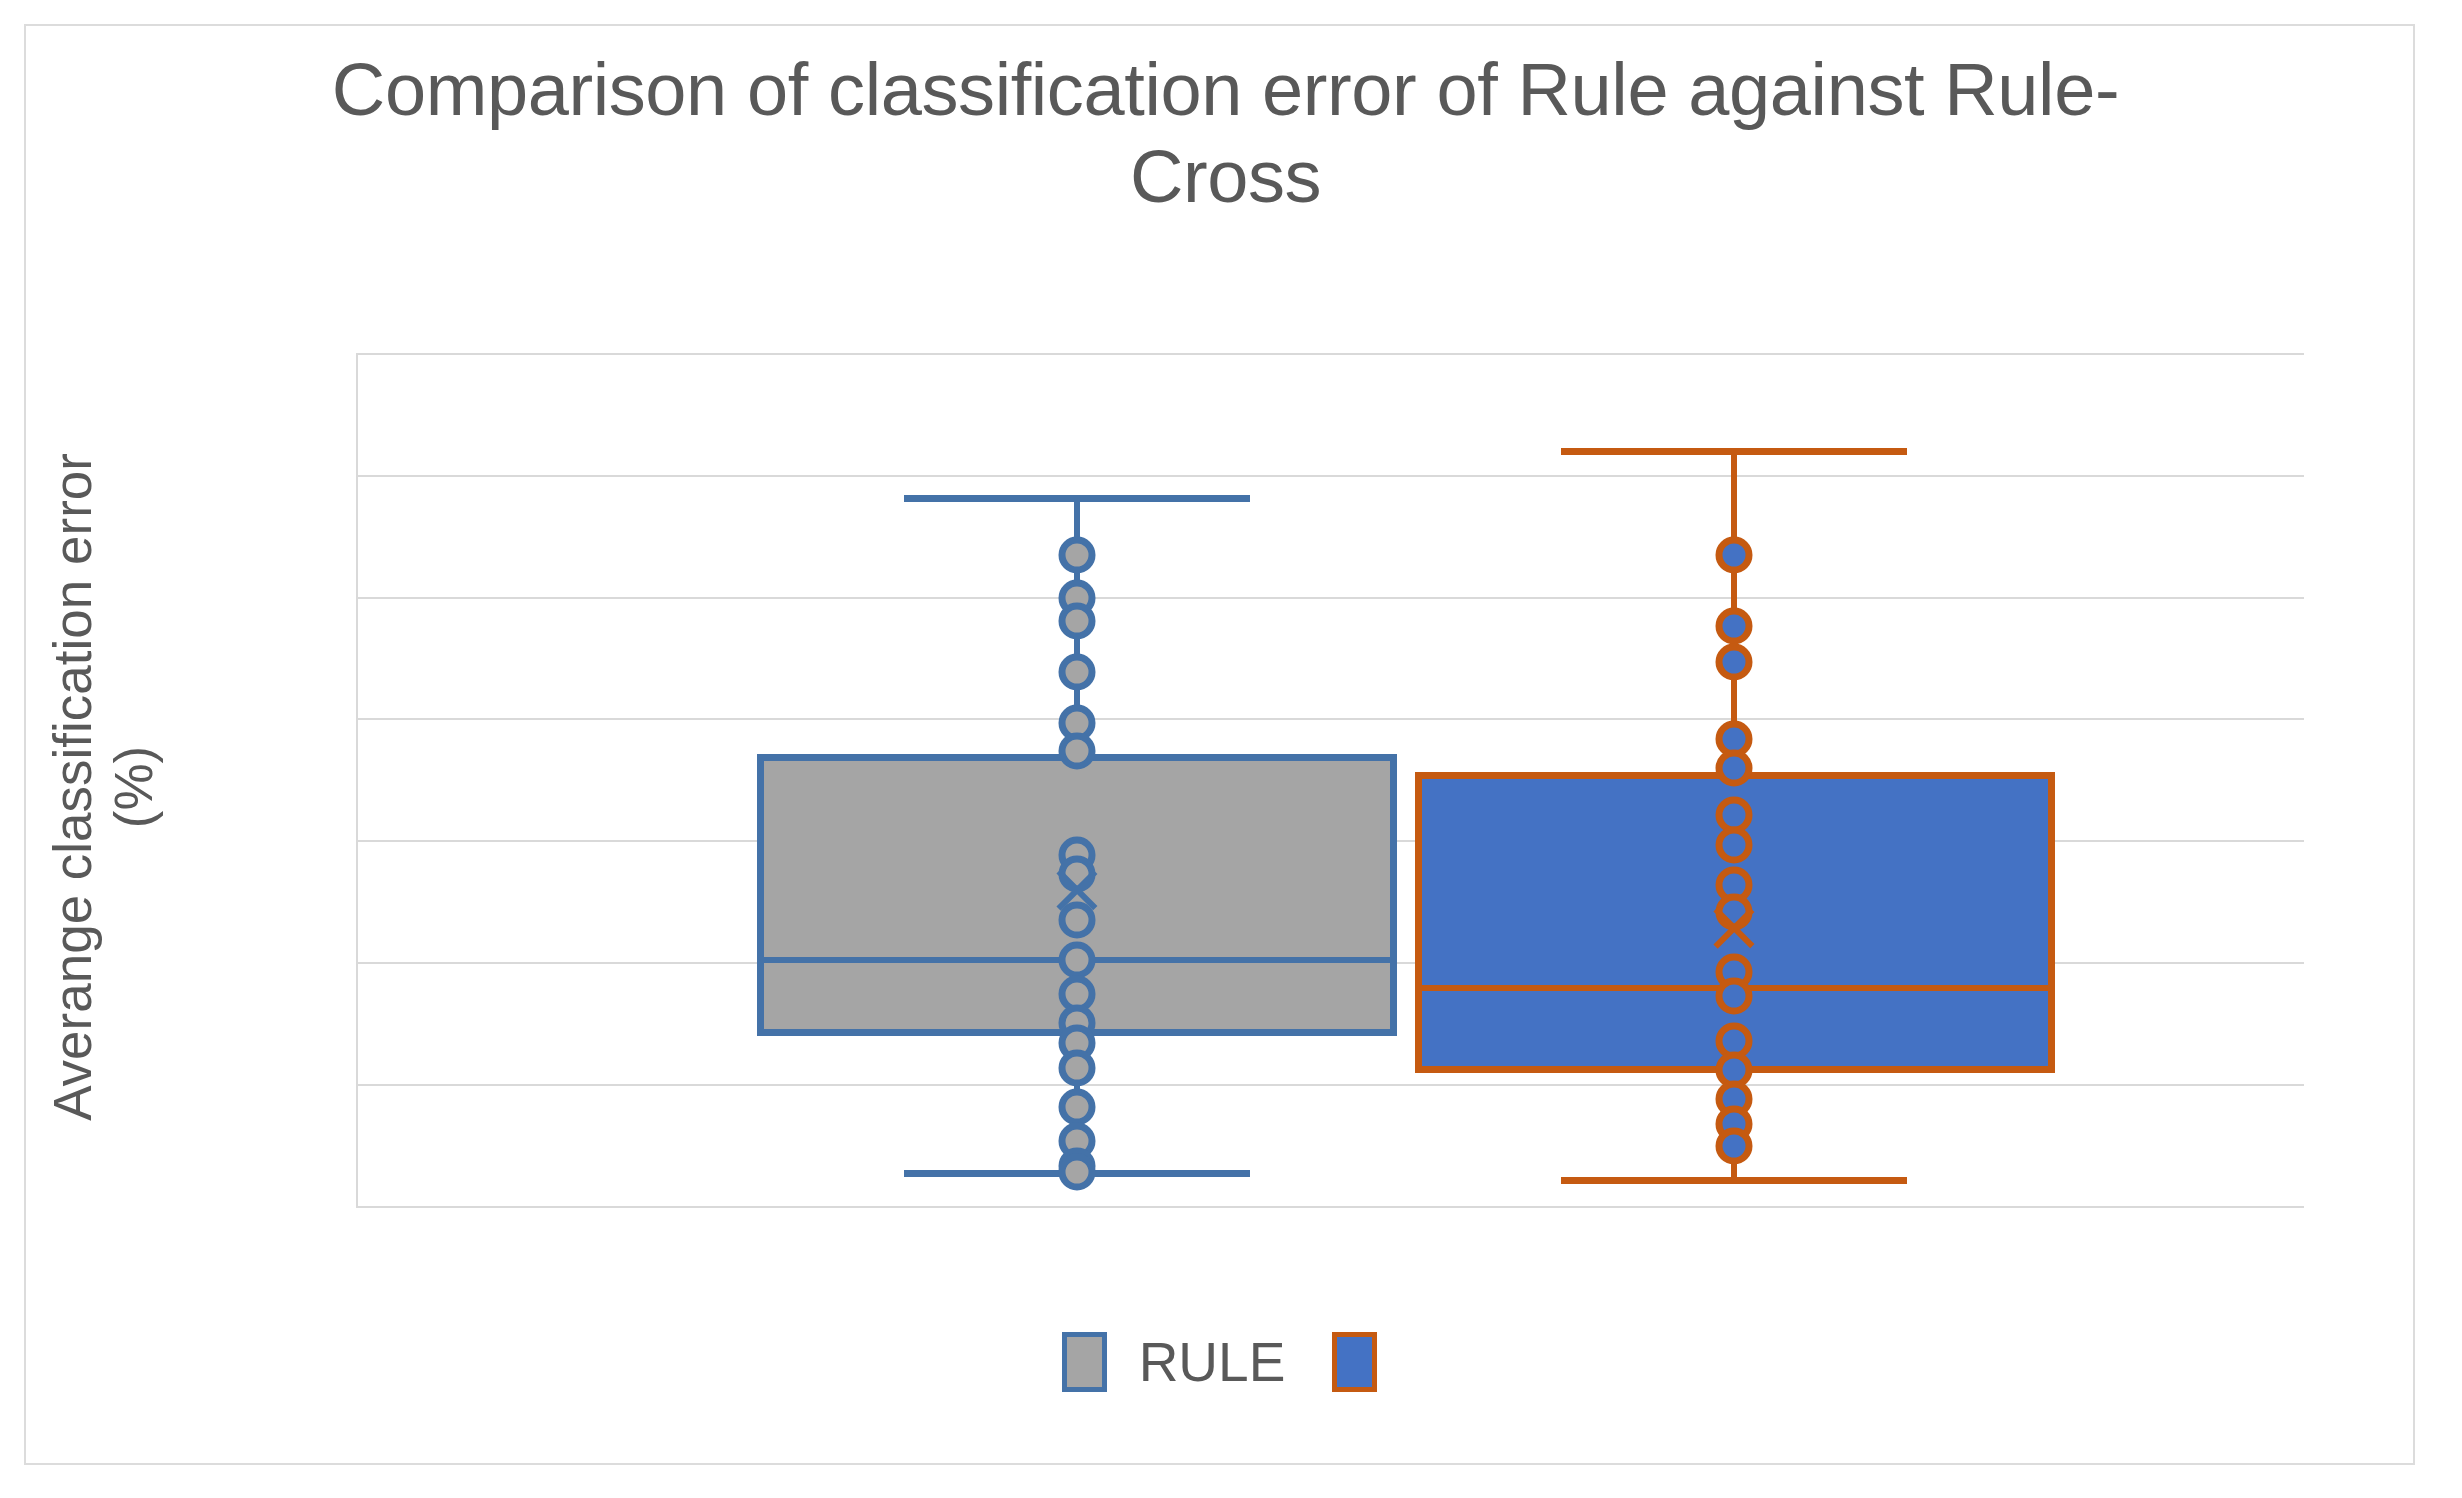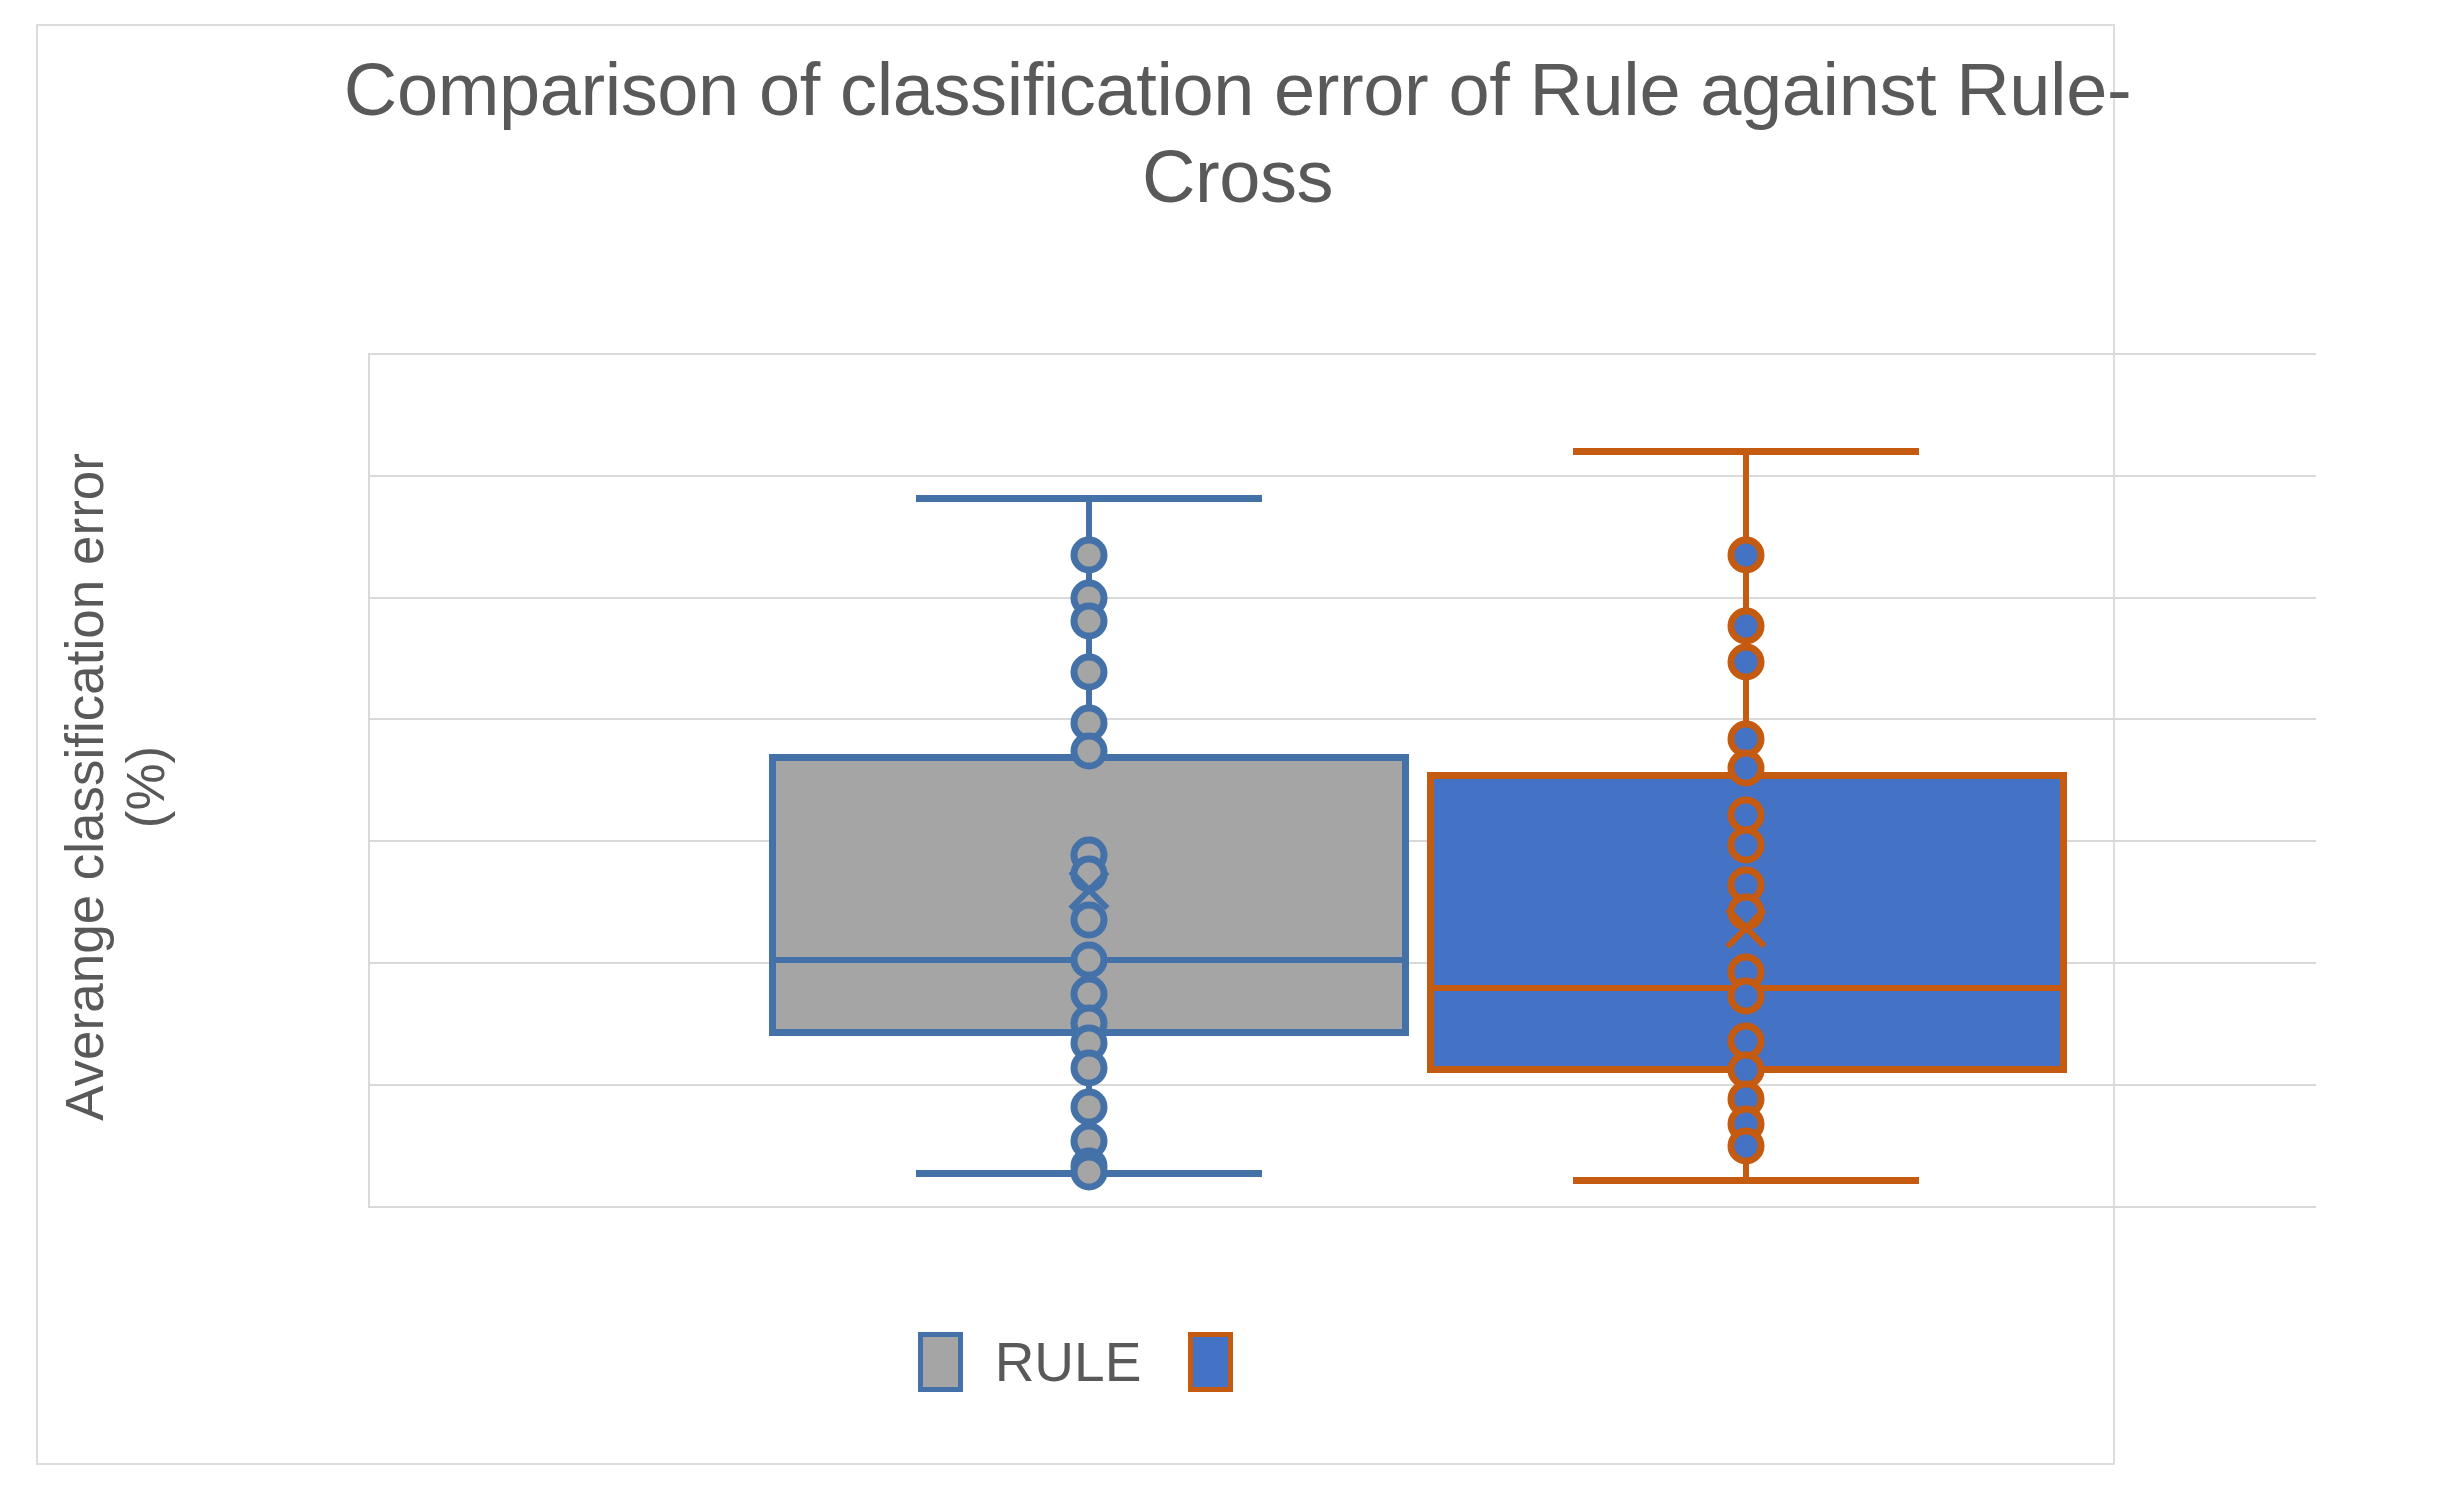--- a/index.html
+++ b/index.html
@@ -9,23 +9,23 @@
   }
   body {
     width: 2462px;
     height: 1498px;
     font-family: "Liberation Sans", sans-serif;
     overflow: hidden;
   }
 
   #chart-frame {
     position: absolute;
-    left: 36px;
+    left: 24px;
     top: 24px;
-    width: 2079px;
+    width: 2391px;
     height: 1441px;
     border: 2.4px solid #dcdcdc;
     background: #ffffff;
     box-sizing: border-box;
     padding-left: 6px;
   }
 
   
   #chart-title {
     position: absolute;

